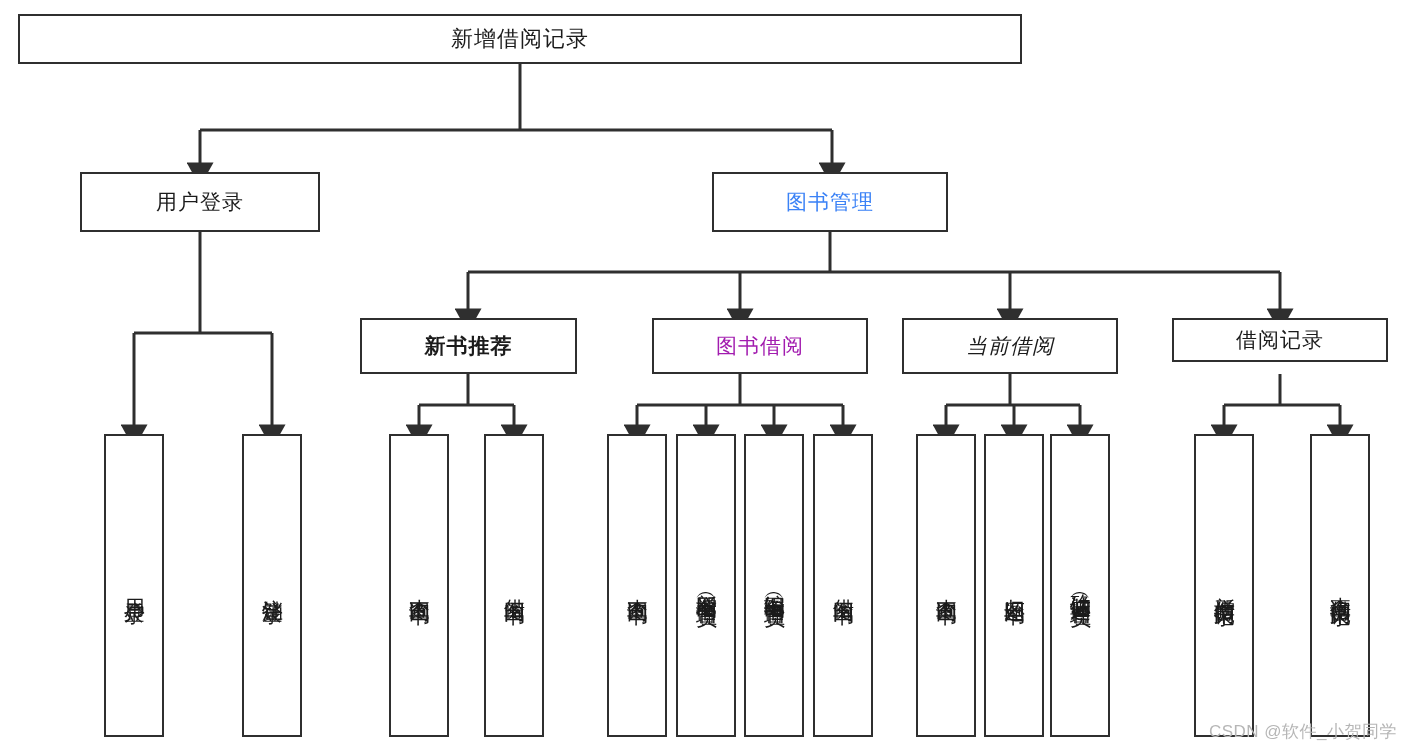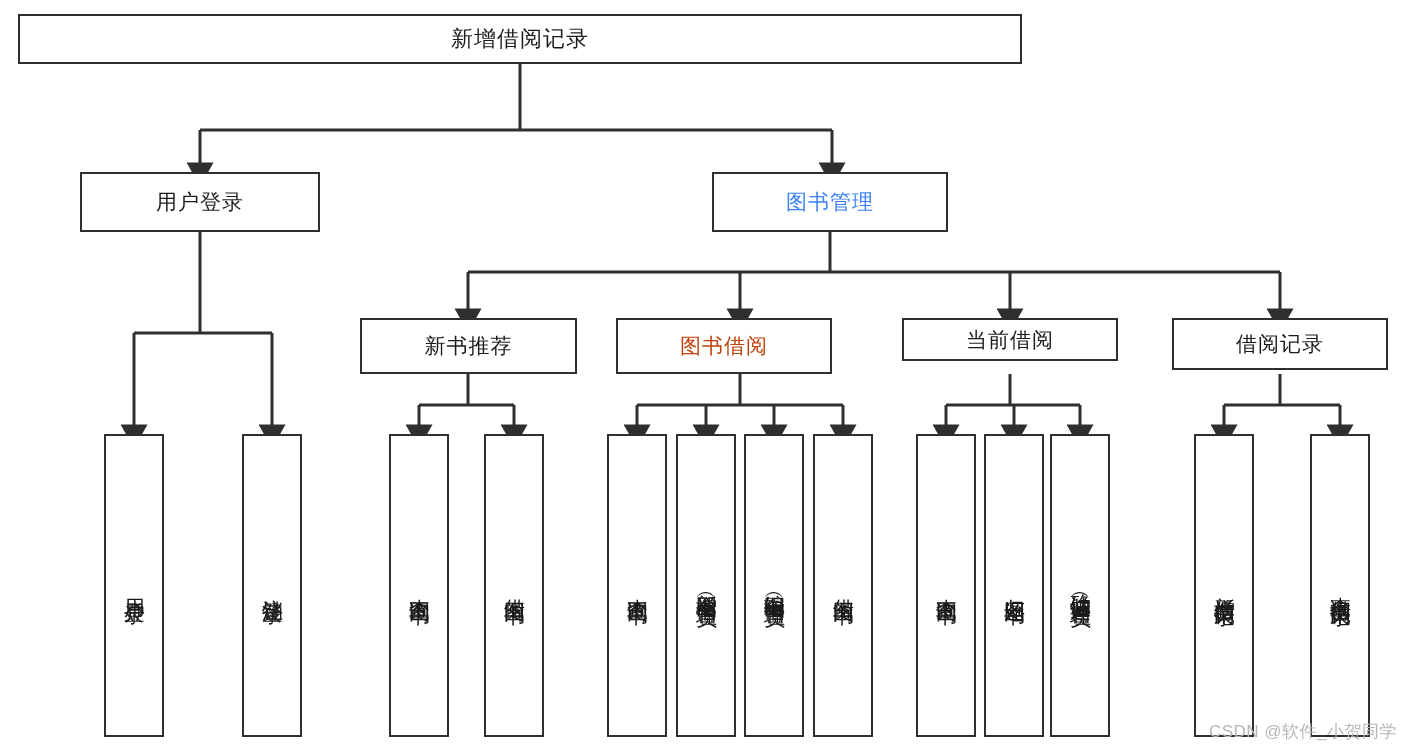--- a/index.html
+++ b/index.html
@@ -124,30 +124,30 @@
     <span>新增借阅记录</span>
   </div>
 
   <div class="node node-h" style="left: 80px; top: 172px; width: 240px; height: 60px; border-color: rgb(47, 47, 47); color: rgb(27, 27, 27); background: rgb(255, 255, 255);">
     <span>用户登录</span>
   </div>
   <div class="node node-h" style="left: 712px; top: 172px; width: 236px; height: 60px; border-color: rgb(47, 47, 47); color: #3b82f6; background: rgb(255, 255, 255);">
     <span>图书管理</span>
   </div>
 
-  <div class="node node-h" style="left: 360px; top: 318px; width: 217px; height: 56px; border-color: rgb(47, 47, 47); color: rgb(27, 27, 27); background: rgb(255, 255, 255);">
+  <div class="node node-h" style="left: 360px; top: 318px; width: 217px; height: 56px; border-color: rgb(47, 47, 47); color: rgb(27, 27, 27); background: rgb(255, 255, 255); font-weight: bold;">
     <span>新书推荐</span>
   </div>
-  <div class="node node-h" style="left: 616px; top: 318px; width: 216px; height: 56px; border-color: rgb(47, 47, 47); color: #c2410c; background: rgb(255, 255, 255); justify-content: center;">
+  <div class="node node-h" style="left: 652px; top: 318px; width: 216px; height: 56px; border-color: rgb(47, 47, 47); color: #a21caf; background: rgb(255, 255, 255); justify-content: center;">
     <span>图书借阅</span>
   </div>
-  <div class="node node-h" style="left: 902px; top: 318px; width: 216px; height: 43px; border-color: rgb(47, 47, 47); color: rgb(27, 27, 27); background: rgb(255, 255, 255);">
+  <div class="node node-h" style="left: 902px; top: 318px; width: 216px; height: 56px; border-color: rgb(47, 47, 47); color: rgb(27, 27, 27); background: rgb(255, 255, 255); font-style: italic;">
     <span>当前借阅</span>
   </div>
-  <div class="node node-h" style="left: 1172px; top: 318px; width: 216px; height: 52px; border-color: rgb(47, 47, 47); color: rgb(27, 27, 27); background: rgb(255, 255, 255);">
+  <div class="node node-h" style="left: 1172px; top: 318px; width: 216px; height: 44px; border-color: rgb(47, 47, 47); color: rgb(27, 27, 27); background: rgb(255, 255, 255);">
     <span>借阅记录</span>
   </div>
 
   <div class="node node-leaf" style="left: 104px; top: 434px; width: 60px; height: 303px; border-color: rgb(47, 47, 47); color: rgb(27, 27, 27); background: rgb(255, 255, 255);">
     <span class="vtext">用户登录</span>
   </div>
   <div class="node node-leaf" style="left: 242px; top: 434px; width: 60px; height: 303px; border-color: rgb(47, 47, 47); color: rgb(27, 27, 27); background: rgb(255, 255, 255);">
     <span class="vtext">注销登录</span>
   </div>
   <div class="node node-leaf" style="left: 389px; top: 434px; width: 60px; height: 303px; border-color: rgb(47, 47, 47); color: rgb(27, 27, 27); background: rgb(255, 255, 255);">

